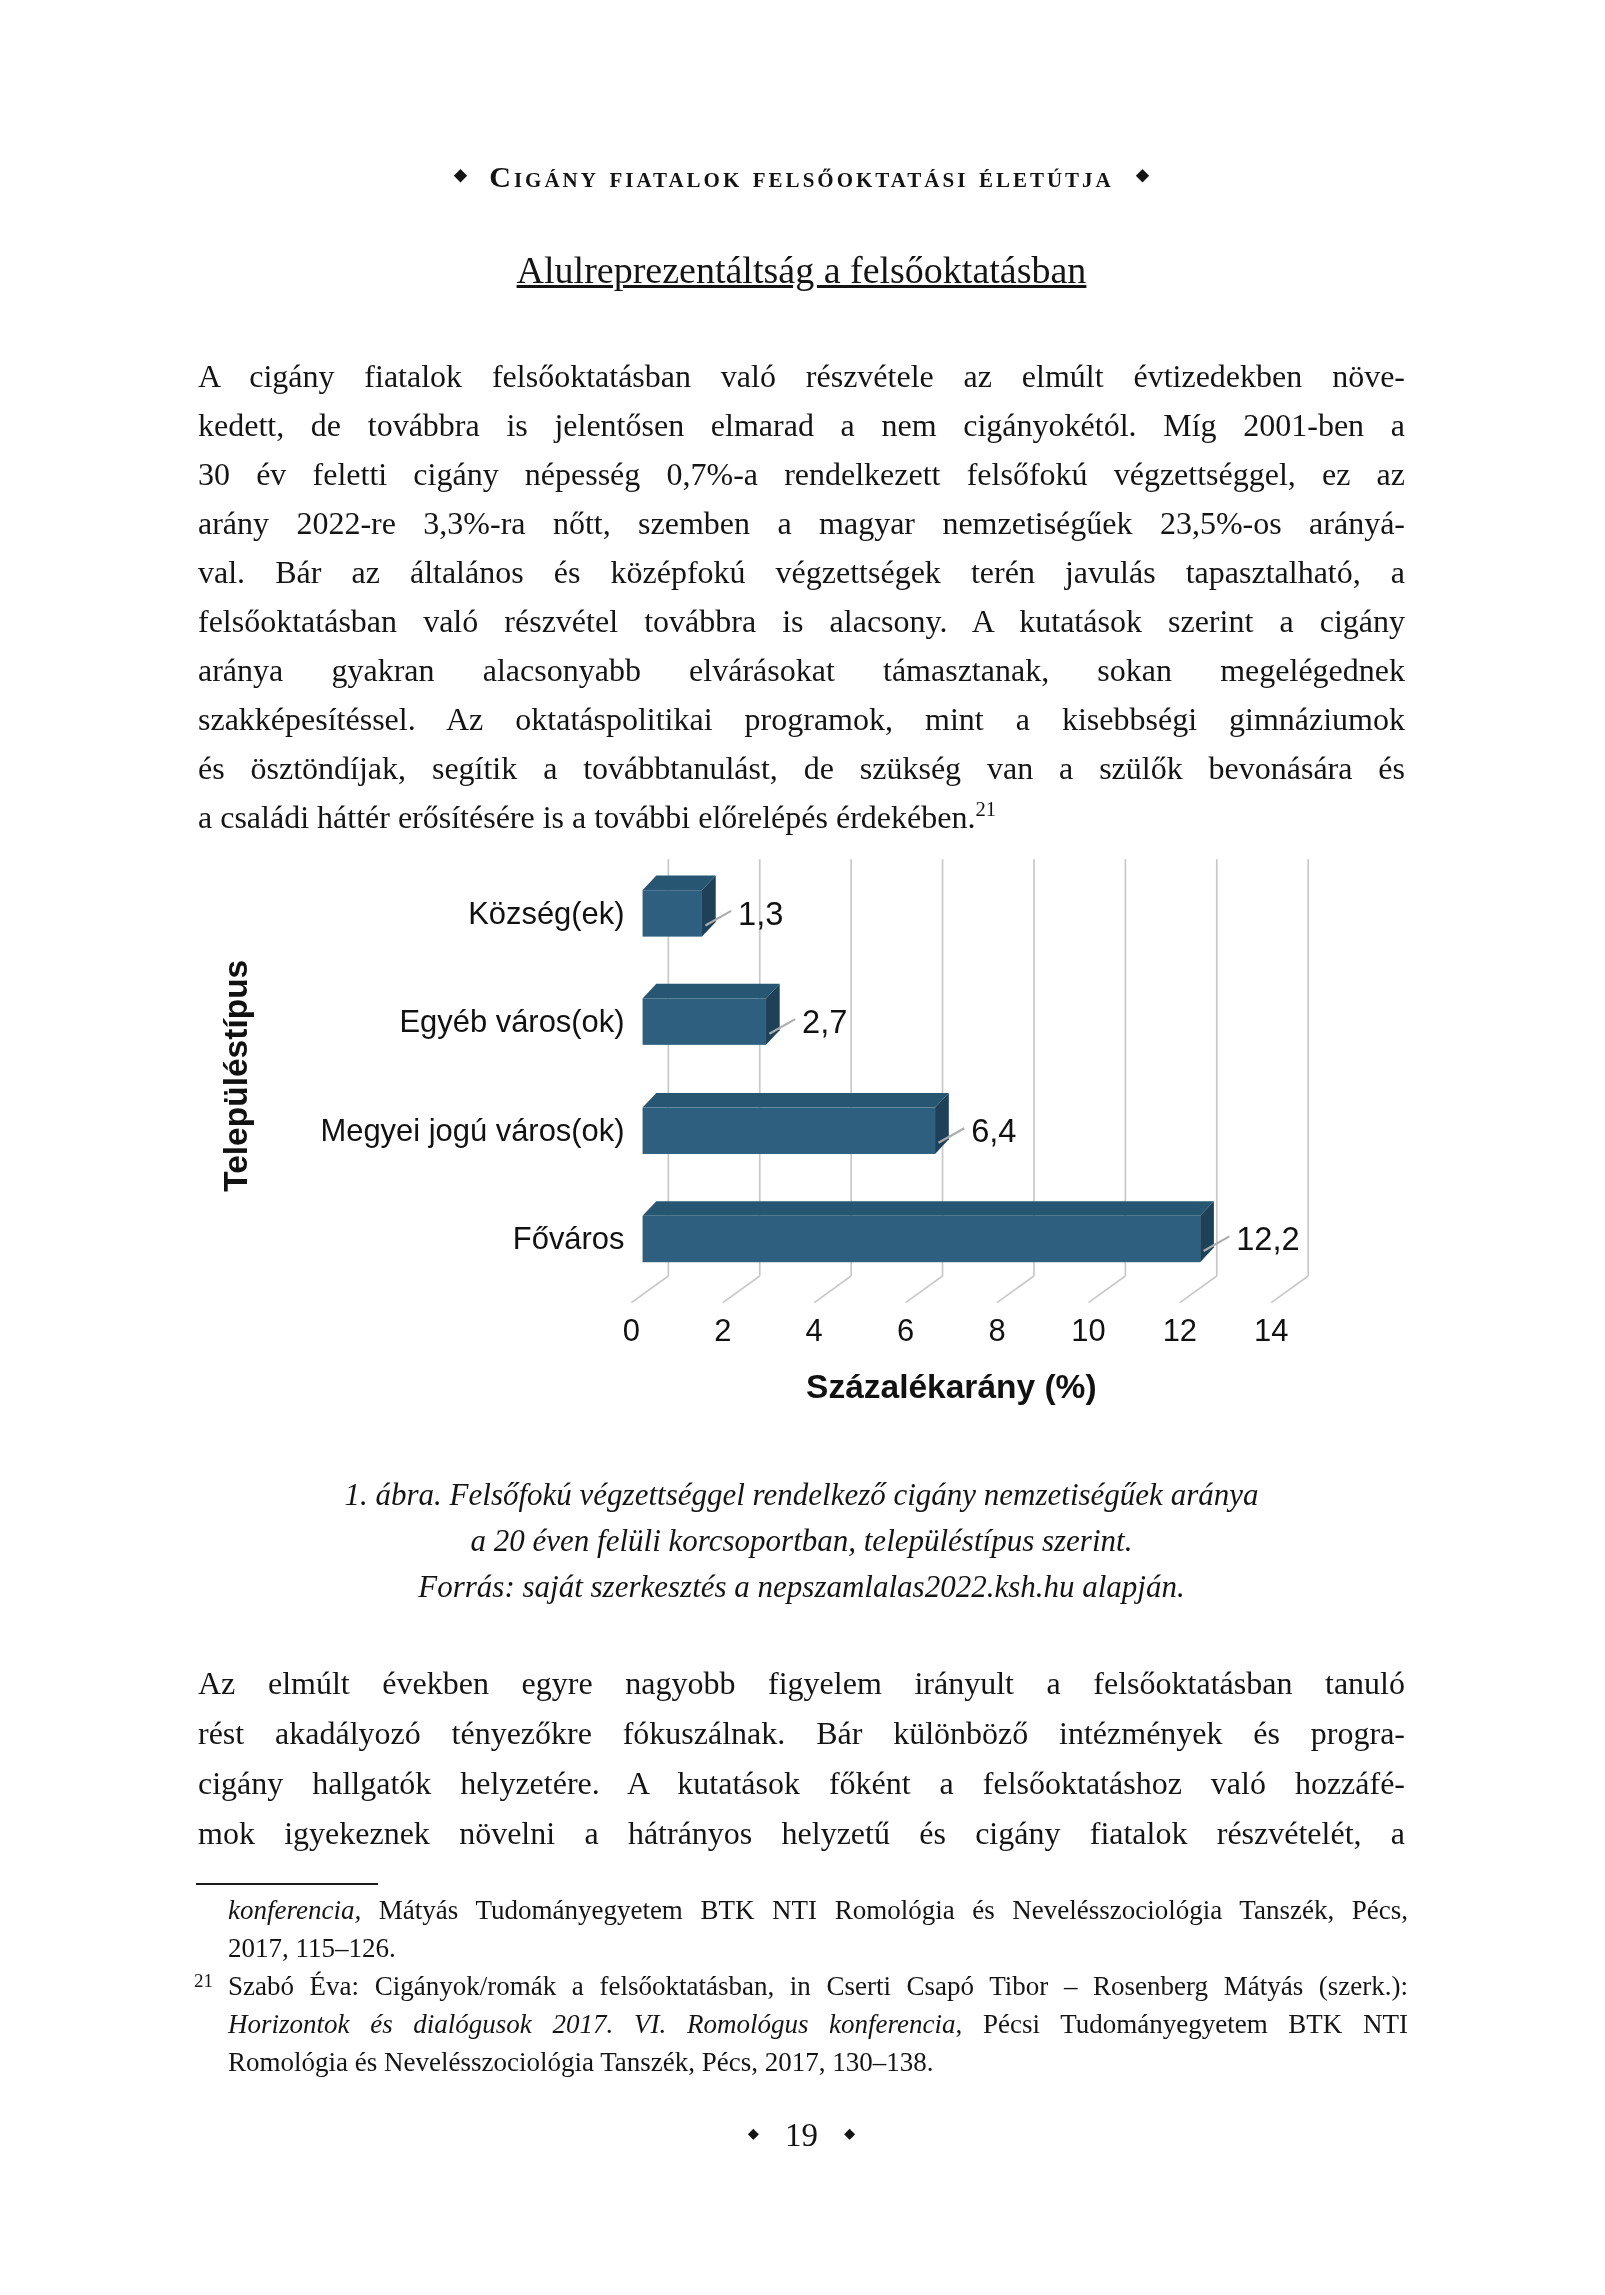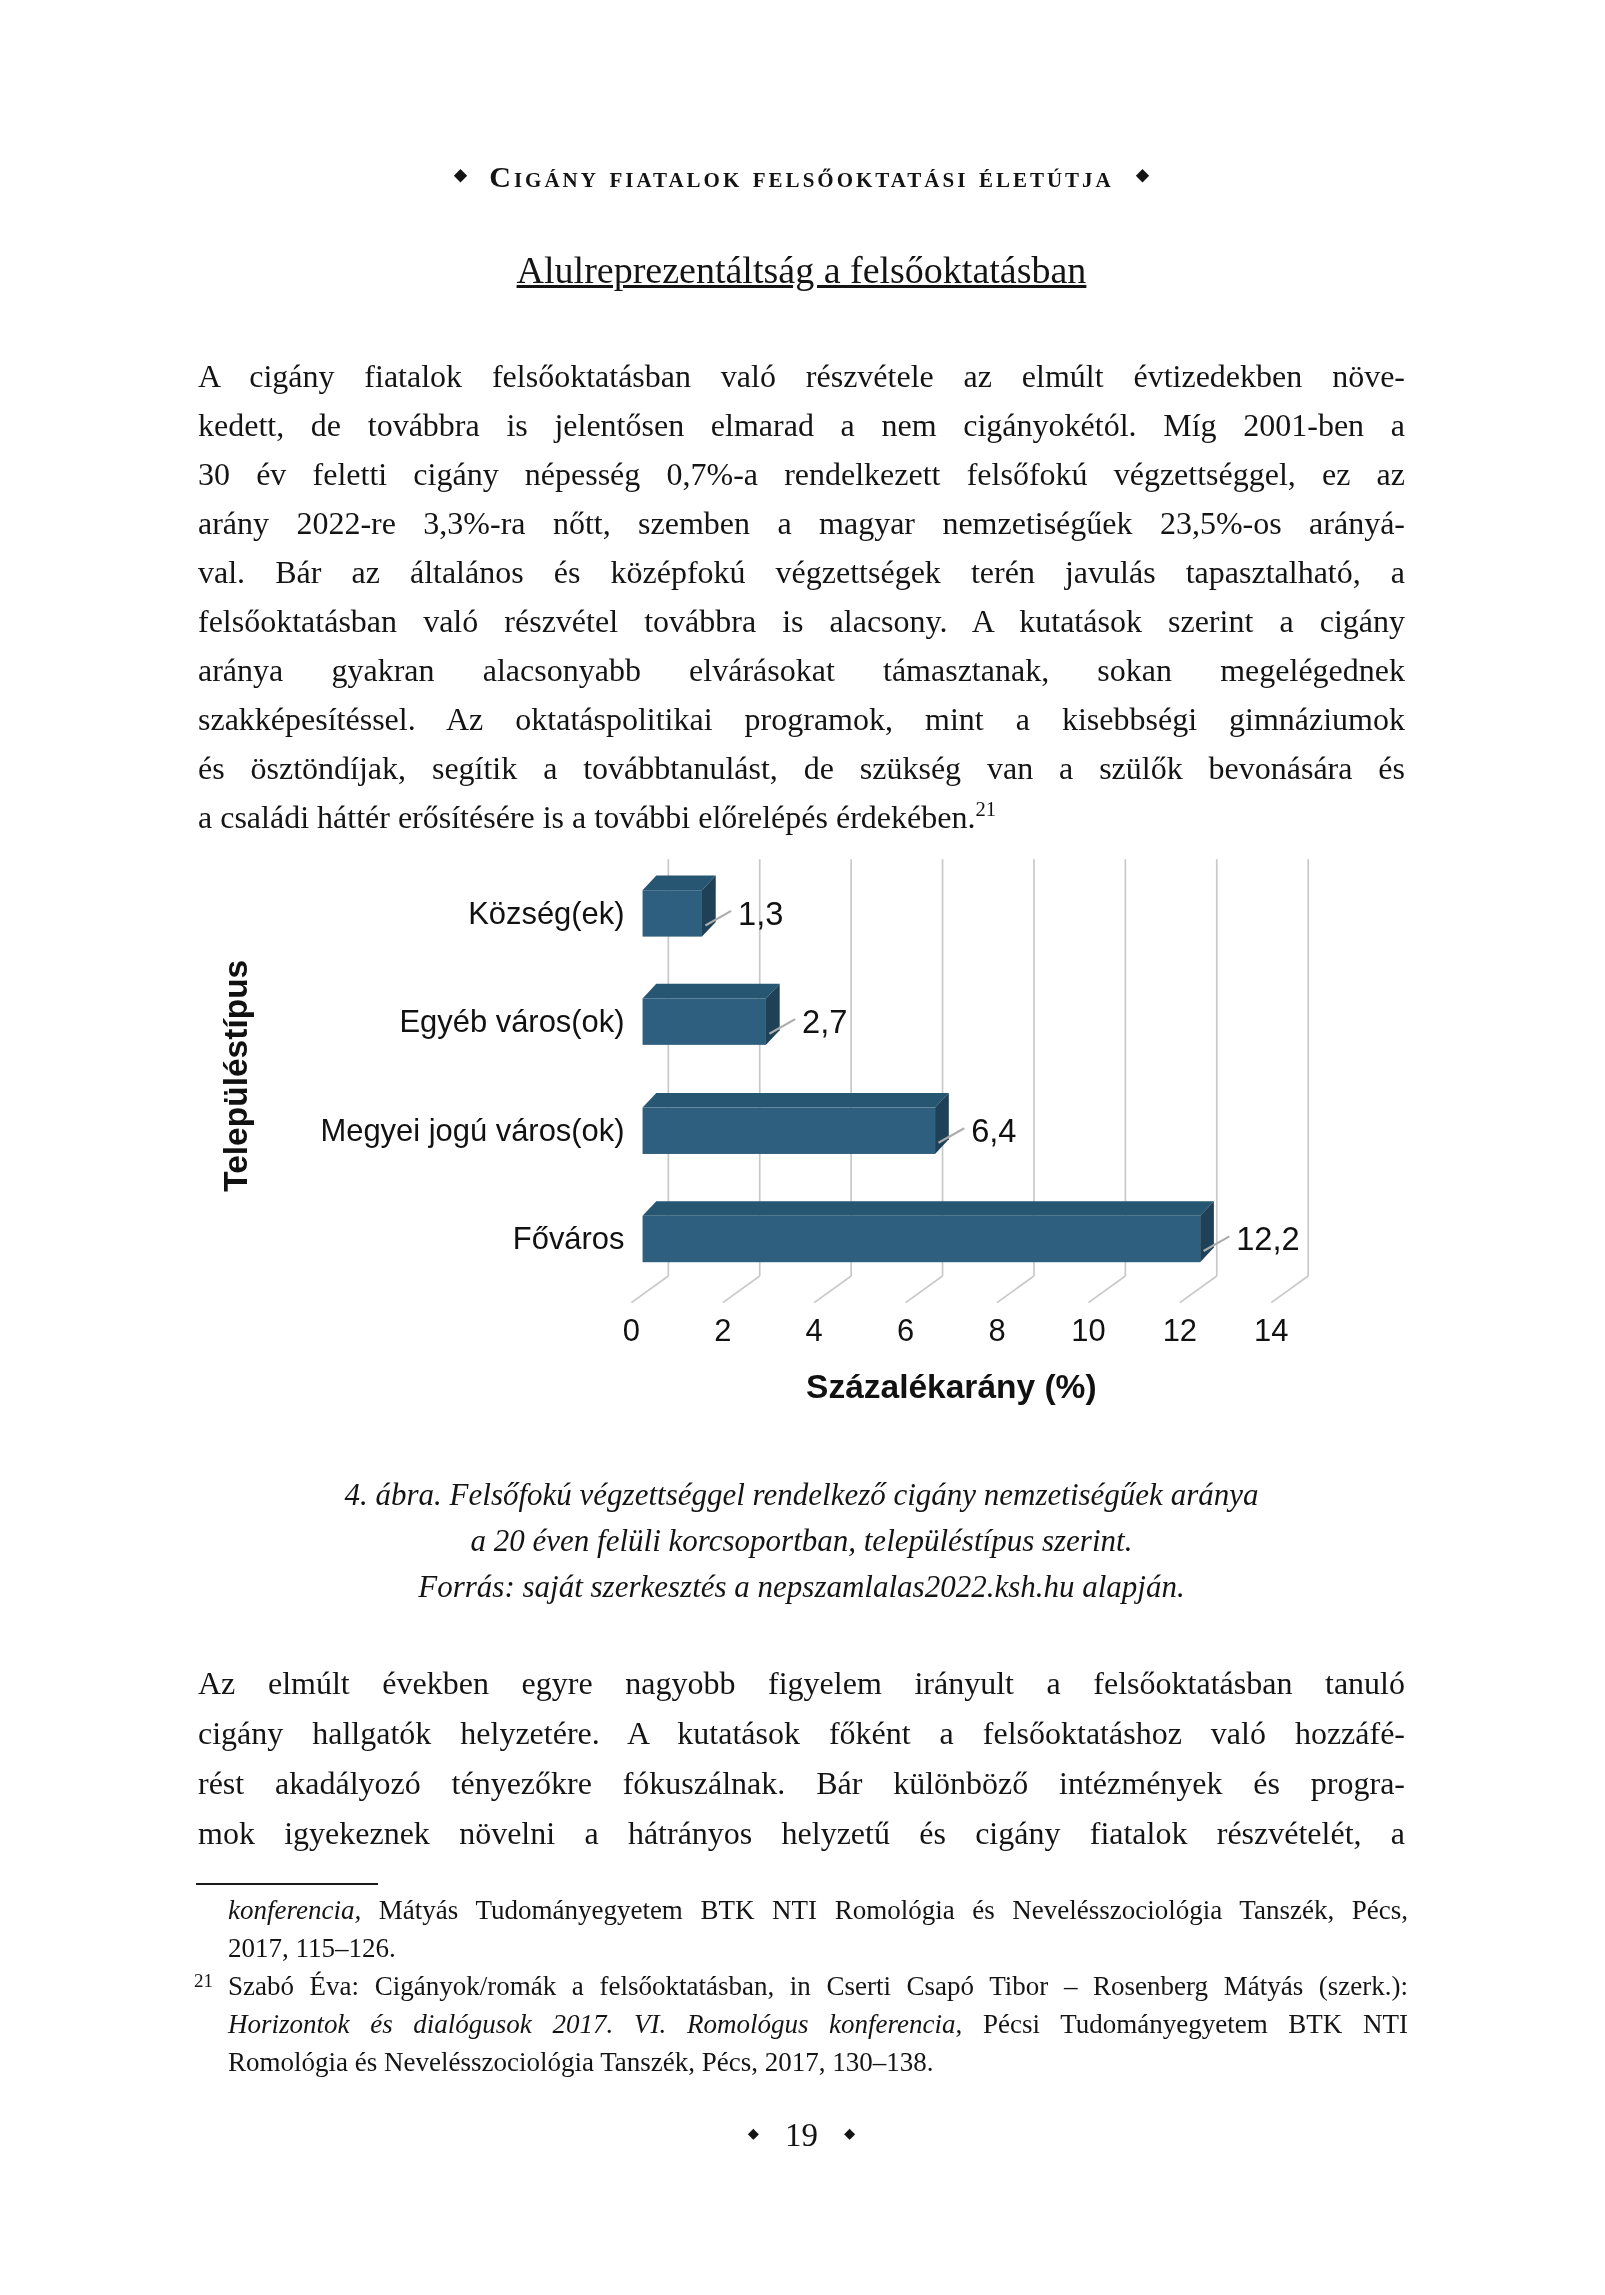--- a/index.html
+++ b/index.html
@@ -132,29 +132,29 @@
         <text x="929.6" y="566" font-size="36" fill="#111111" text-anchor="middle">8</text>
         <text x="1036" y="566" font-size="36" fill="#111111" text-anchor="middle">10</text>
         <text x="1142.4" y="566" font-size="36" fill="#111111" text-anchor="middle">12</text>
         <text x="1248.8000000000002" y="566" font-size="36" fill="#111111" text-anchor="middle">14</text>
         <text x="876.4000000000001" y="632" font-size="39" font-weight="bold" fill="#111111" text-anchor="middle">Százalékarány (%)</text>
         <text x="57" y="257" font-size="39" font-weight="bold" fill="#111111" text-anchor="middle" transform="rotate(-90 57 257)">Településtípus</text>
       </svg>
   </div>
 
   <div class="abs textblock center caption">
-    <div>4. ábra. Felsőfokú végzettséggel rendelkező cigány nemzetiségűek aránya</div>
+    <div>1. ábra. Felsőfokú végzettséggel rendelkező cigány nemzetiségűek aránya</div>
     <div>a 20 éven felüli korcsoportban, településtípus szerint.</div>
     <div>Forrás: saját szerkesztés a nepszamlalas2022.ksh.hu alapján.</div>
   </div>
 
   <div class="abs textblock para p2">
     <div class="jline">Az elmúlt években egyre nagyobb figyelem irányult a felsőoktatásban tanuló</div>
+    <div class="jline">rést akadályozó tényezőkre fókuszálnak. Bár különböző intézmények és progra-</div>
     <div class="jline">cigány hallgatók helyzetére. A kutatások főként a felsőoktatáshoz való hozzáfé-</div>
-    <div class="jline">rést akadályozó tényezőkre fókuszálnak. Bár különböző intézmények és progra-</div>
     <div class="jline">mok igyekeznek növelni a hátrányos helyzetű és cigány fiatalok részvételét, a</div>
   </div>
 
   <div class="abs fnrule"></div>
 
   <div class="abs footnotes">
     <div class="fnline jline">
       <span class="it">konferencia,</span><span> Mátyás Tudományegyetem BTK NTI Romológia és Nevelésszociológia Tanszék, Pécs,</span>
     </div>
     <div class="fnline">2017, 115–126.</div>

